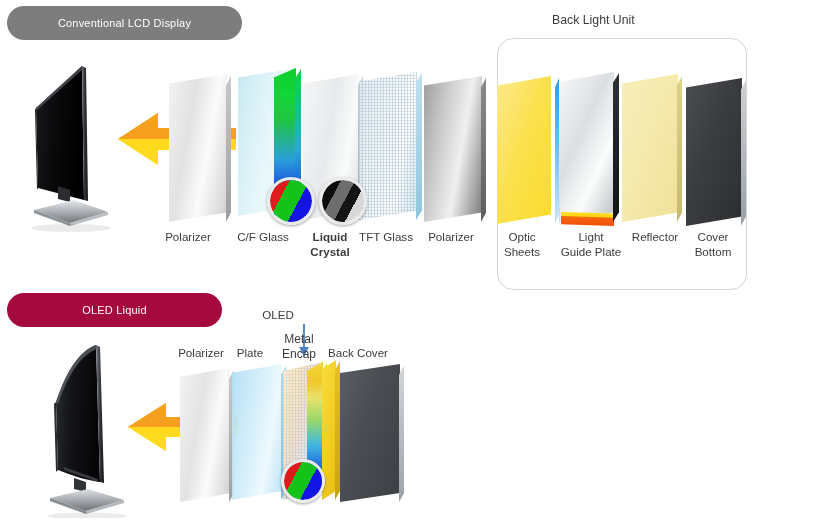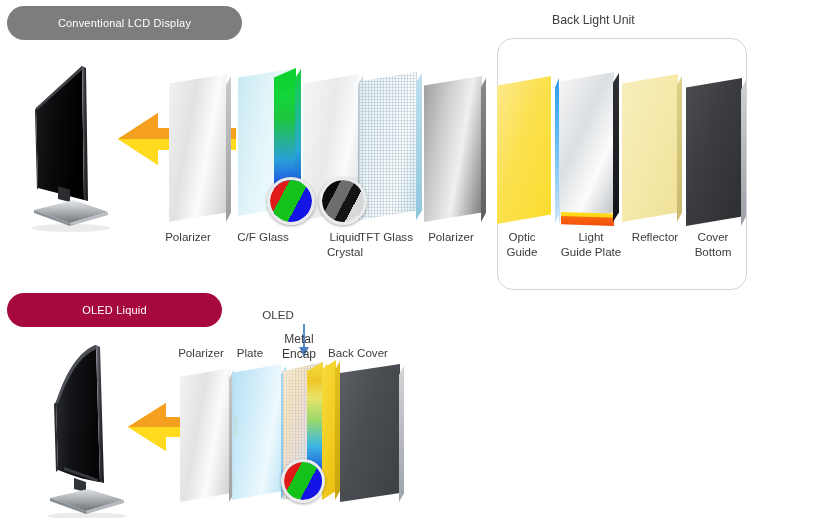--- a/index.html
+++ b/index.html
@@ -220,26 +220,26 @@
         linear-gradient(118deg,#e01b1b 0%,#e01b1b 31%,#15c21a 31%,#15c21a 62%,#1414e6 62%,#1414e6 100%);"></div>
     </div>
 
     <div class="circ" style="left:319px; top:177px; width:48px; height:48px;">
       <div class="circ-inner" style="background:
         linear-gradient(118deg,#0a0a0a 0%,#0a0a0a 30%,#6d6d6d 30%,#6d6d6d 52%,#141414 52%,#141414 70%,#d8d8d8 70%,#d8d8d8 100%);"></div>
     </div>
 
     <div class="lbl" style="left:155px; top:230px; width:66px;">Polarizer</div>
     <div class="lbl" style="left:228px; top:230px; width:70px;">C/F Glass</div>
-    <div class="lbl" style="left:318px; top:230px; width:54px;">Liquid
+    <div class="lbl" style="left:303px; top:230px; width:54px;font-weight:bold;">Liquid
 Crystal</div>
     <div class="lbl" style="left:353px; top:230px; width:66px;">TFT Glass</div>
     <div class="lbl" style="left:418px; top:230px; width:66px;">Polarizer</div>
     <div class="lbl" style="left:495px; top:230px; width:54px;">Optic
-Guide</div>
+Sheets</div>
     <div class="lbl" style="left:552px; top:230px; width:78px;">Light
 Guide Plate</div>
     <div class="lbl" style="left:622px; top:230px; width:66px;">Reflector</div>
     <div class="lbl" style="left:686px; top:230px; width:54px;">Cover
 Bottom</div>
   </div>
 
   <div>
 
     <div class="badge" id="badge-oled">OLED Liquid</div>

